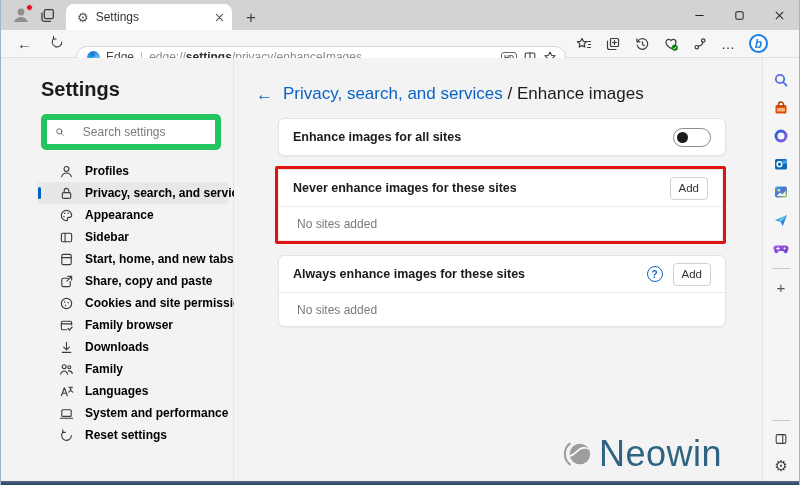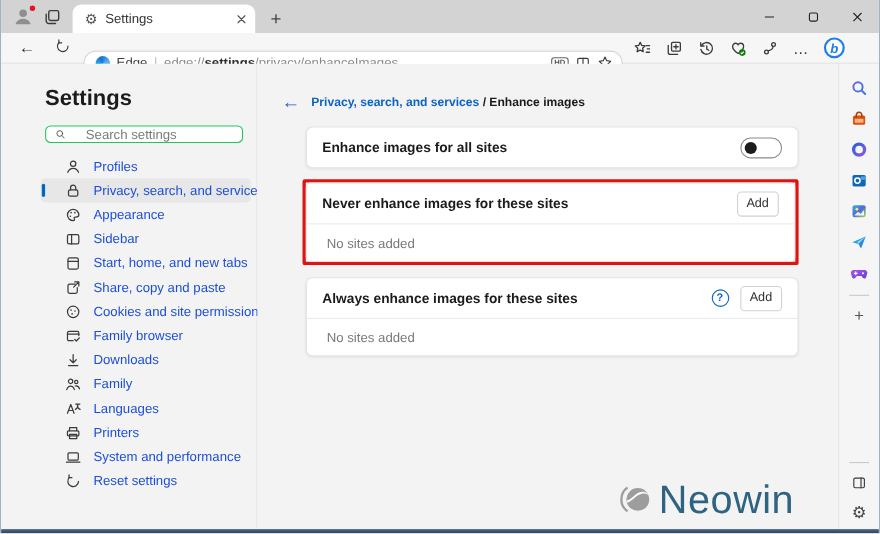--- a/index.html
+++ b/index.html
@@ -32,36 +32,36 @@
   .url b { color:#2f2f2f; font-weight:700; }
   .hd-badge { font-size:7px; font-weight:700; color:#555; border:1.2px solid #666; border-radius:3px; padding:1px 2px; line-height:1; }
   .tool-icons { display:flex; align-items:center; gap:13px; padding:0 4px; }
   .copilot { width:19px; height:19px; border:2px solid #1b7fe4; border-radius:50%; color:#1b7fe4;
              font-weight:700; font-style:italic; font-size:12px; display:flex; align-items:center; justify-content:center; background:#fff; }
   
   .bodyrow { display:flex; height:423px; }
   
   .snav { width:233px; border-right:1px solid #e6e6e6; padding-top:20px; background:#f3f3f3; }
   .snav h1 { font-size:20px; font-weight:700; color:#1b1b1b; padding-left:40px; }
-  .searchbox { margin:13px 12px 10px 40px; height:16px; background:#fff; border:1px solid #22c55e; border-radius:5px;
+  .searchbox { margin:13px 12px 10px 40px; height:36px; background:#fff; border:6px solid #22c55e; border-radius:5px;
                display:flex; align-items:center; gap:18px; padding:0 8px; }
   .searchbox input { border:0; outline:0; font-size:12px; color:#333; width:100%; font-family:inherit; background:transparent; }
   .searchbox input::placeholder { color:#7a7a7a; }
   .navlist { margin:4px 5px 0 36px; }
   .navitem { position:relative; display:flex; align-items:center; gap:11px; height:22px; border-radius:4px; padding-left:21px; }
-  .navitem .lbl { font-size:12px; color:#1d4ed8; white-space:nowrap; }
+  .navitem .lbl { font-size:12px; color:#000000; white-space:nowrap;font-weight:bold; }
   .navitem.sel { background:#e7e7e7; }
   .navitem.sel::before { content:""; position:absolute; left:1px; top:5px; width:3px; height:12px; border-radius:2px; background:#0067c0; }
   .nicon { width:16px; height:16px; flex:0 0 16px; display:flex; align-items:center; justify-content:center; }
   svg.ln { stroke:#3b3b3b; fill:none; stroke-width:1.2; stroke-linecap:round; stroke-linejoin:round; }
   
   .main { flex:1; position:relative; padding:26px 0 0 22px; background:#f3f3f3; }
   .crumbs { display:flex; align-items:center; gap:10px; }
   .back { color:#0b63c5; font-size:17px; line-height:1; }
-  .crumbtxt { font-size:11px; font-weight:700; color:#1b1b1b;text-align:right; }
+  .crumbtxt { font-size:17px; font-weight:400; color:#1b1b1b;text-align:right; }
   .crumbtxt .parent { color:#0b63c5; }
   .cards { width:448px; margin:14px 0 0 22px; }
   .card { background:#fff; border:1px solid #e3e3e3; border-radius:6px; box-shadow:0 1px 2px rgba(0,0,0,.05); }
   .card-row { display:flex; align-items:center; height:36px; padding:0 14px; }
   .card-title { font-size:12.5px; font-weight:700; color:#1b1b1b; flex:1; }
   .divider { height:1px; background:#ececec; }
   .empty { font-size:12px; color:#7a7a7a; height:33px; display:flex; align-items:center; padding:0 14px 0 18px; }
   .toggle { width:38px; height:19px; border:1px solid #8a8a8a; border-radius:10px; background:#fff; position:relative; }
   .toggle .knob { position:absolute; left:3px; top:3px; width:11px; height:11px; background:#1c1c1c; border-radius:50%; }
   .add-btn { min-width:37px; height:23px; background:#fff; border:1px solid #d1d1d1; border-radius:4px;
@@ -304,30 +304,20 @@
         <div class="navitem">
           <span class="nicon">
             <svg class="ln" width="15" height="15" viewBox="0 0 16 16">
                 <path d="M2.5 12.5L5.7 4l3.2 8.5M3.6 9.8h4.3"></path>
                 <path d="M10.5 3.5h4M12.5 3.5v1.8a3.6 3.6 0 0 1-2.4 3.4M12 5.3c.4 1.7 1.4 2.9 2.8 3.4"></path>
               </svg>
           </span>
             <span class="lbl">Languages</span>
         </div>
 
-        <div class="navitem">
-          <span class="nicon">
-            <svg class="ln" width="15" height="15" viewBox="0 0 16 16">
-                <path d="M4.5 6V3h7v3"></path>
-                <rect x="2.5" y="6" width="11" height="5" rx="1"></rect>
-                <rect x="4.5" y="9.5" width="7" height="4"></rect>
-              </svg>
-          </span>
-            <span class="lbl">Printers</span>
-        </div>
 
         <div class="navitem">
           <span class="nicon">
             <svg class="ln" width="15" height="15" viewBox="0 0 16 16">
                 <rect x="3" y="4" width="10" height="7" rx="1"></rect>
                 <path d="M1.5 13h13"></path>
               </svg>
           </span>
             <span class="lbl">System and performance</span>
         </div>

